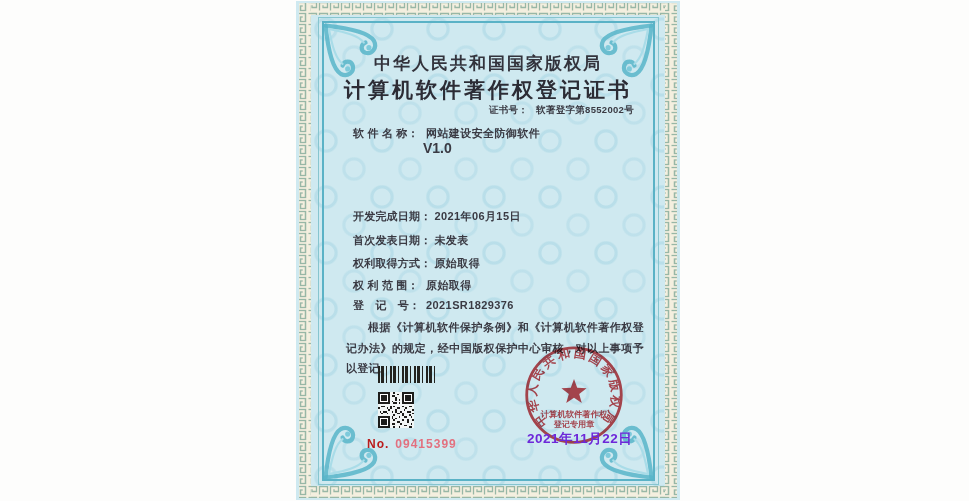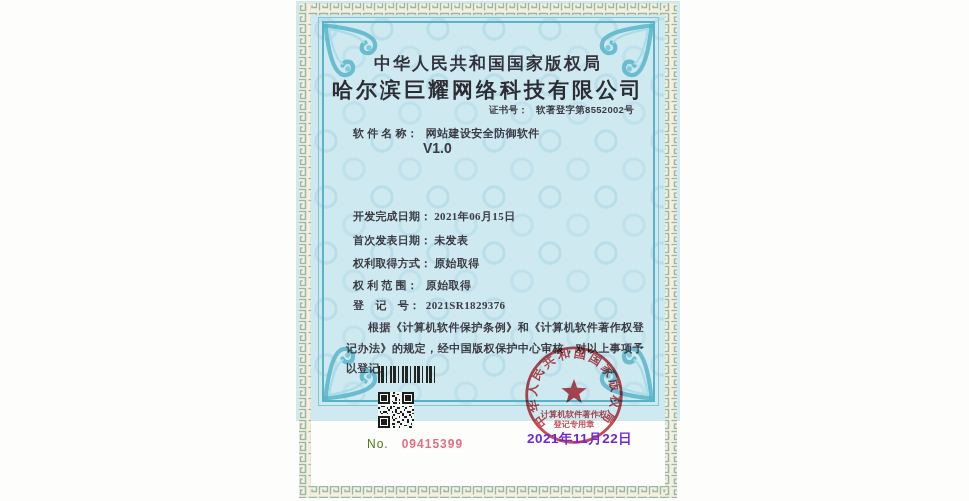--- a/index.html
+++ b/index.html
@@ -3,21 +3,21 @@
 <meta charset="utf-8">
 <style>
   * { margin:0; padding:0; box-sizing:border-box; }
   html,body { background:#ffffff; }
   .stage {
     position:relative; width:969px; height:501px; overflow:hidden;
     background:#fdfdfc;
     font-family:"Liberation Sans", sans-serif;
   }
   .cert {
-    position:absolute; left:296px; top:1px; width:384px; height:420px;
+    position:absolute; left:296px; top:1px; width:384px; height:499px;
     background:#cfe9f0;
   }
   .watermarks {
     position:absolute; left:16px; top:14px; right:16px; bottom:14px;
     background-image:
       radial-gradient(circle at 14px 14px, rgba(255,255,255,0) 8px, rgba(164,212,226,0.50) 9px, rgba(164,212,226,0.50) 11px, rgba(255,255,255,0) 12.5px),
       radial-gradient(circle at 42px 42px, rgba(255,255,255,0) 8px, rgba(164,212,226,0.38) 9px, rgba(164,212,226,0.38) 11px, rgba(255,255,255,0) 12.5px);
     background-size:56px 56px;
   }
   svg.borders { position:absolute; left:0; top:0; }
@@ -38,21 +38,21 @@
     font-size:21px; font-weight:800; letter-spacing:3px; color:#2c2c35;
   }
   .certno {
     position:absolute; top:103px; right:46px;
     font-size:9.5px; font-weight:700; color:#3a3a43; letter-spacing:0.3px;
   }
   .certno .sep { display:inline-block; width:8px; }
 
   .field-row {
     position:absolute; left:57px; white-space:nowrap;
-    font-size:11px; font-weight:700; color:#3a3a43;font-family:Liberation Serif, serif;
+    font-size:11px; font-weight:700; color:#3a3a43;
   }
   .flabel { display:inline-block; min-width:70px; letter-spacing:0.2px; }
   .fvalue { letter-spacing:0.4px; }
   .fvalue2 {
     position:absolute; left:127px; font-size:14px; font-weight:700; color:#3a3a43;
   }
 
   .statement {
     position:absolute; left:50px; top:316px; width:298px;
     font-size:11px; font-weight:700; color:#3a3a43;
@@ -62,22 +62,22 @@
   .barcode {
     position:absolute; left:82px; top:365px; width:58px; height:17px;
     background:repeating-linear-gradient(90deg,
       #23231f 0 2px, rgba(0,0,0,0) 2px 3px,
       #23231f 3px 6px, rgba(0,0,0,0) 6px 8px,
       #23231f 8px 9px, rgba(0,0,0,0) 9px 12px);
   }
   svg.qr { position:absolute; left:82px; top:391px; width:36px; height:36px; shape-rendering:crispEdges; }
 
   .serial { position:absolute; left:71px; top:436px; font-size:12px; letter-spacing:1px; white-space:nowrap; }
-  .serial .pfx { color:#4d7c0f; font-weight:400; }
-  .serial .num { color:#e2707f; font-weight:700; margin-left:13px; }
+  .serial .pfx { color:#b91c1c; font-weight:700; }
+  .serial .num { color:#e2707f; font-weight:700; margin-left:6px; }
 
   svg.seal { position:absolute; left:226px; top:344px; width:104px; height:104px; mix-blend-mode:multiply; opacity:0.92; }
   .issue-date {
     position:absolute; left:231px; top:429px;
     font-size:13.5px; font-weight:800; color:#6d28d9; letter-spacing:0.5px; white-space:nowrap;
   }
 </style>
 </head>
 <body>
 
@@ -141,21 +141,21 @@
         <path d="M3,3 C32,6 54,11 60,21 C64,29 58,37 50,35 C44,33 44,25 50,23" stroke-width="5" opacity="0.85"></path>
         <path d="M3,3 C6,32 11,54 21,60 C29,64 37,58 35,50 C33,44 25,44 23,50" stroke-width="5" opacity="0.85"></path>
         <path d="M7,7 C28,11 42,15 48,23" stroke="#a9dce8" stroke-width="2.5"></path>
         <path d="M7,7 C11,28 15,42 23,48" stroke="#a9dce8" stroke-width="2.5"></path>
         <circle cx="54" cy="29" r="3" fill="#7ecadb" stroke="none"></circle>
         <circle cx="29" cy="54" r="3" fill="#7ecadb" stroke="none"></circle>
       </g>
     </svg>
 
     <div class="authority">中华人民共和国国家版权局</div>
-    <div class="cert-title">哈尔滨巨耀网络科技有限公司</div>
+    <div class="cert-title">计算机软件著作权登记证书</div>
     <div class="certno"><span>证书号：</span><span class="sep"></span><span>软著登字第8552002号</span></div>
 
     <div class="field-row" style="top:125px">
       <span class="flabel">软 件 名 称：</span>
       <span class="fvalue">网站建设安全防御软件</span>
     </div>
     <div class="fvalue2" style="top:139px">V1.0</div>
 
 
     <div class="field-row" style="top:208px">

